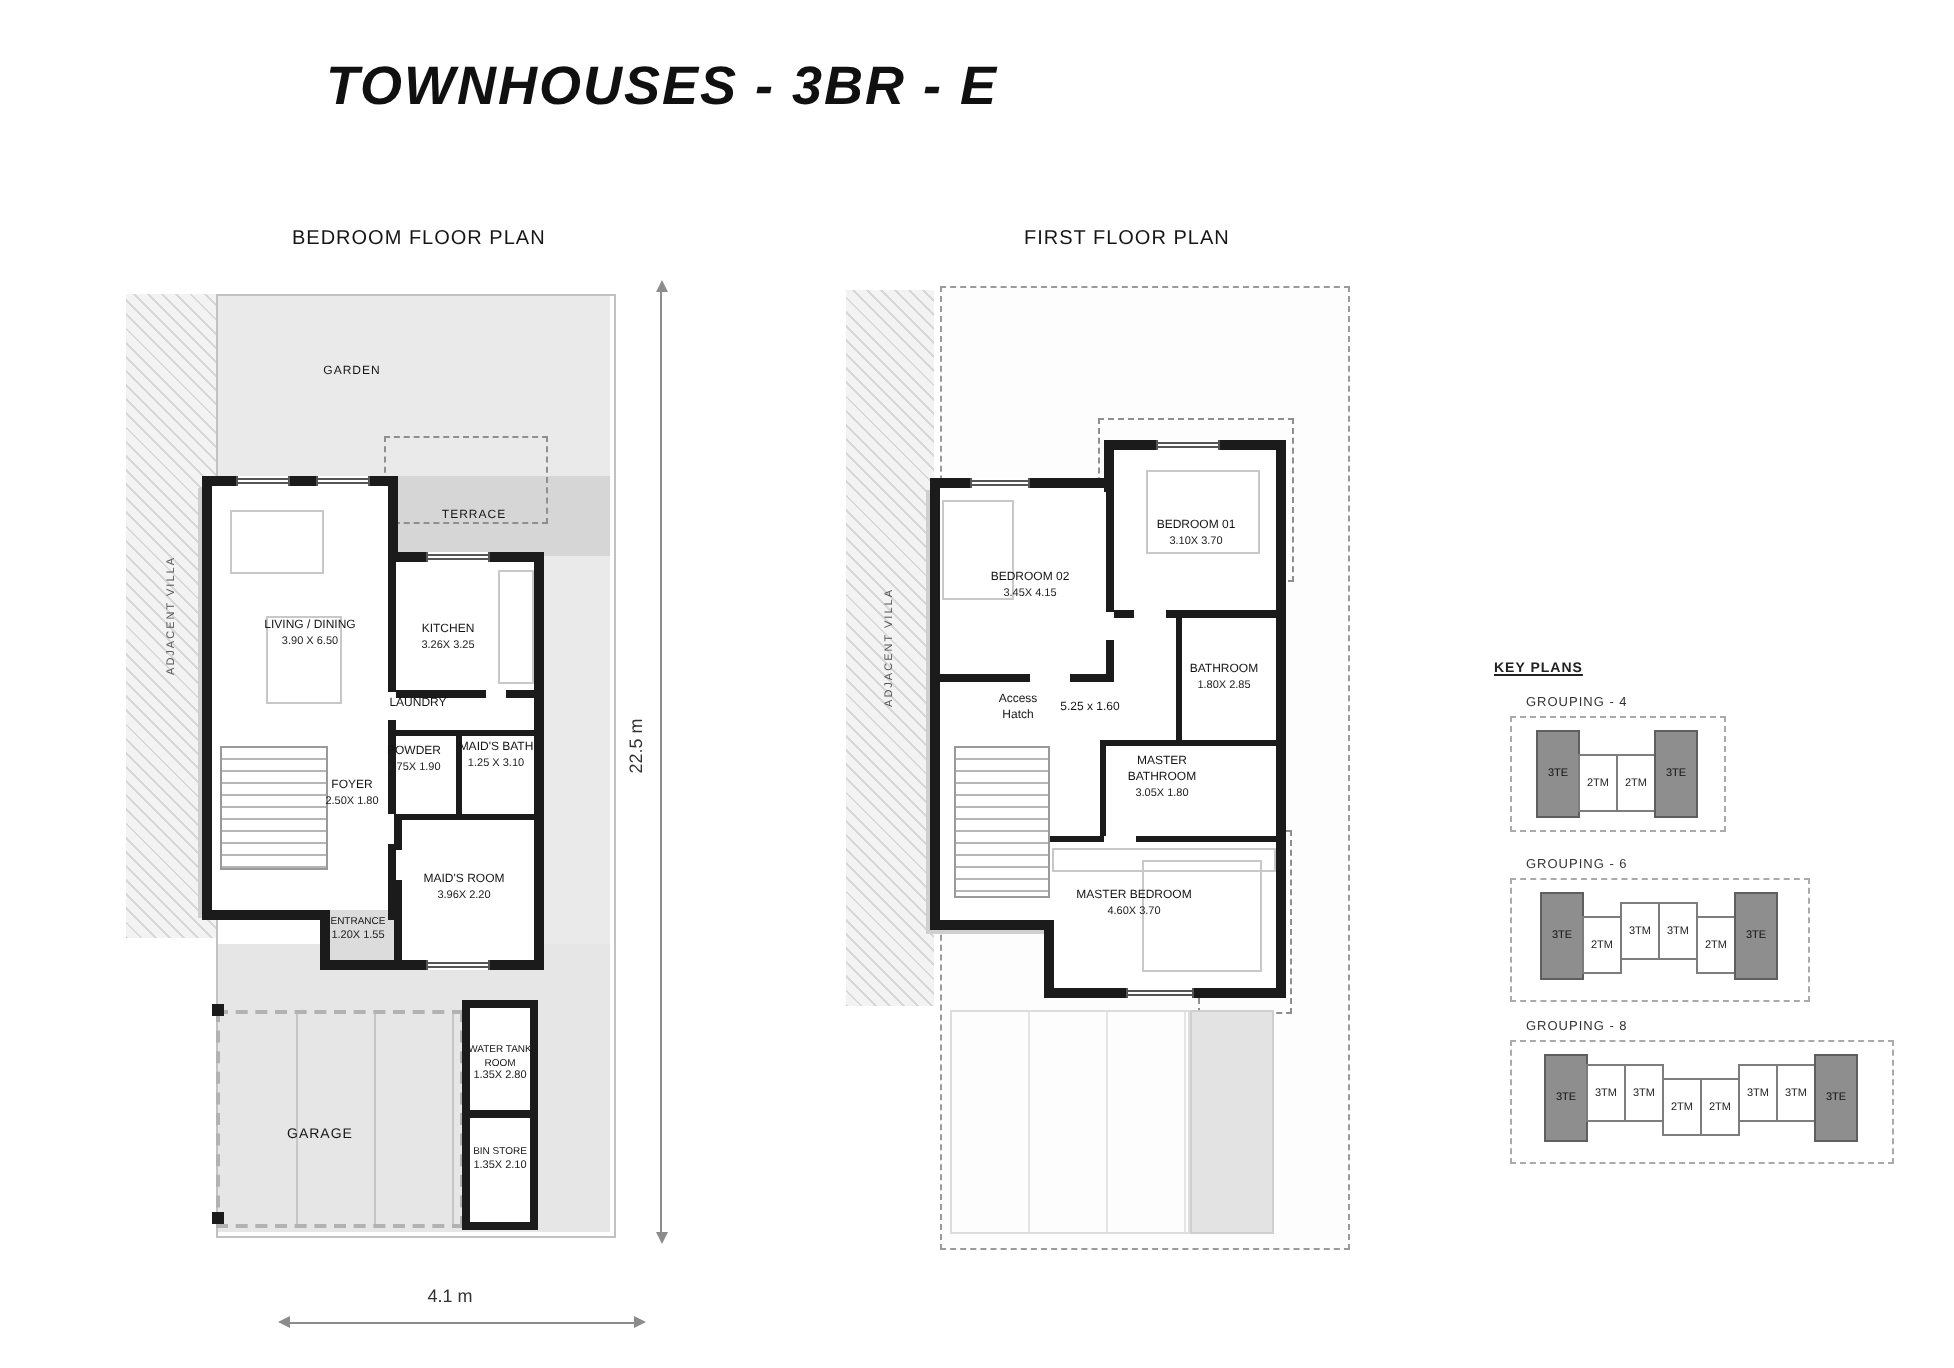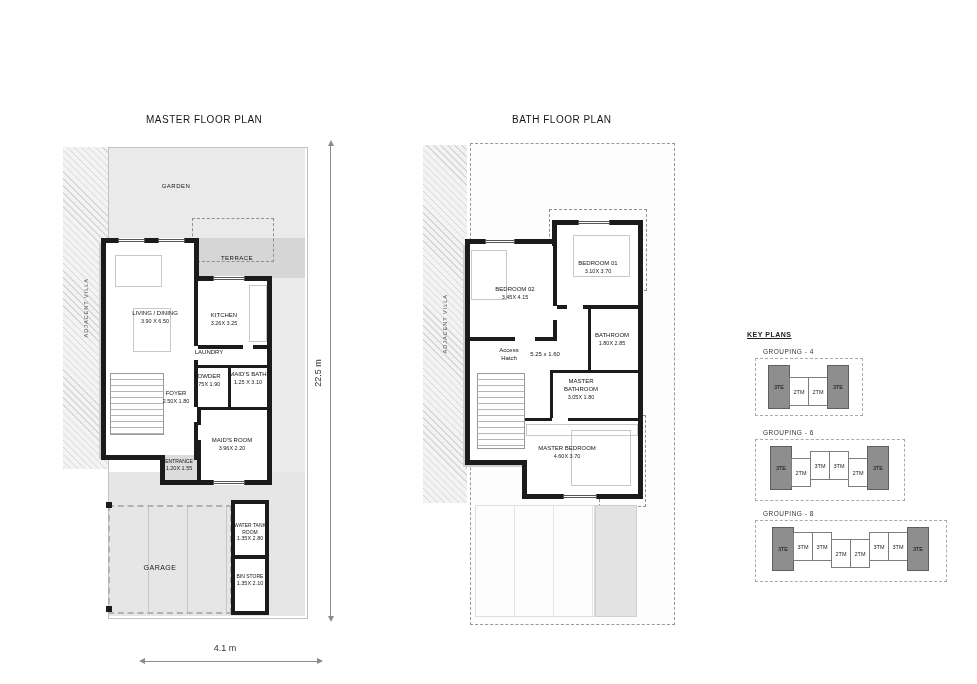--- a/index.html
+++ b/index.html
@@ -53,23 +53,24 @@
         font-size:5.5px;color:#222;box-sizing:border-box;margin-left:-1px;}
   .unit.end{background:#8e8e8e;width:22px;height:44px;margin-top:1px;color:#101010;border-color:#5f5f5f;}
   .unit.mid-high{margin-top:6px;}
   .unit.mid-low{margin-top:13px;}
 </style>
 </head>
 <body>
 
 <div id="page">
 
-
-  <div class="plan-head" style="left:146px;top:114px;">MASTER FLOOR PLAN</div>
-  <div class="plan-head" style="left:512px;top:114px;">BATH FLOOR PLAN</div>
+  <div class="title" style="left:163px;top:28px;">TOWNHOUSES - 3BR - E</div>
+
+  <div class="plan-head" style="left:146px;top:114px;">BEDROOM FLOOR PLAN</div>
+  <div class="plan-head" style="left:512px;top:114px;">FIRST FLOOR PLAN</div>
 
   <div class="plan" style="left:63px;top:140px;width:270px;height:505px;">
 
     <div class="plot" style="left:45px;top:7px;width:198px;height:470px;"></div>
     <div class="garden" style="left:46px;top:8px;width:196px;height:92px;"></div>
     <div class="strip" style="left:205px;top:100px;width:37px;height:232px;"></div>
     <div class="paving" style="left:46px;top:332px;width:196px;height:144px;"></div>
     <div class="terrace" style="left:135px;top:98px;width:107px;height:40px;"></div>
     <div class="dash-o" style="left:129px;top:78px;width:80px;height:42px;"></div>
 

